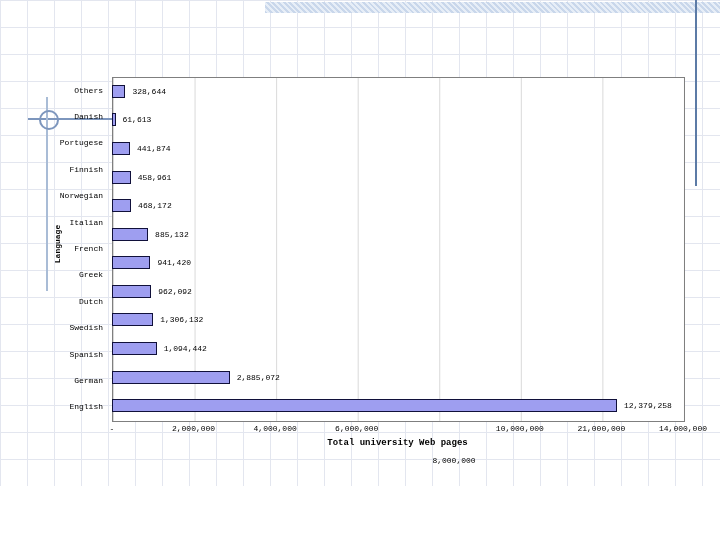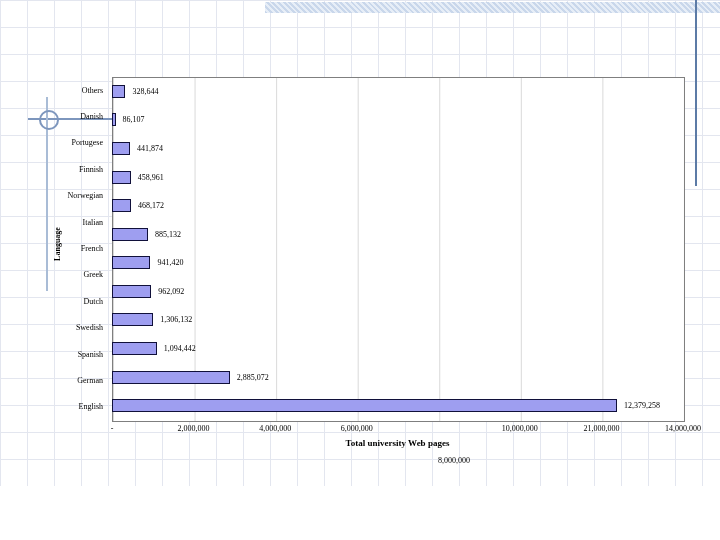--- a/index.html
+++ b/index.html
@@ -2,21 +2,21 @@
 <html><head>
 <meta charset="utf-8">
 <style>
   html,body{margin:0;padding:0;background:#fff;}
   .slide{
     position:relative;width:720px;height:486px;overflow:hidden;background:#fff;
     background-image:
       linear-gradient(to right, #e3e6ef 1px, transparent 1px),
       linear-gradient(to bottom, #e3e6ef 1px, transparent 1px);
     background-size:27px 27px;
-    font-family:Liberation Serif, serif;
+    font-family:Liberation Mono, monospace;
     color:#000;
   }
   
   .top-band{position:absolute;left:265px;top:2px;width:455px;height:11px;
     background:repeating-linear-gradient(45deg,#c9d7eb 0 2px,#e7eef7 2px 4px);}
   .right-line{position:absolute;left:695px;top:0;width:2px;height:186px;background:#5c7ba6;}
   .h-line{position:absolute;left:28px;top:118px;width:85px;height:2px;background:#7d96bd;}
   .v-line{position:absolute;left:46px;top:97px;width:2px;height:194px;background:#a9bcd6;}
   .circle{position:absolute;left:39px;top:110px;width:16px;height:16px;border:2px solid #7d96bd;
     border-radius:50%;background:transparent;}
@@ -70,21 +70,21 @@
       <div class="cat-label">English</div>
     </div>
 
   <div class="bar-rows">
       <div class="bar-row">
         <div class="bar" style="width: 2.34746%; background: rgb(158, 158, 240); border-color: rgb(16, 16, 58);"></div>
         <span class="val-label">328,644</span>
       </div>
       <div class="bar-row">
         <div class="bar" style="width: 0.61505%; background: rgb(158, 158, 240); border-color: rgb(16, 16, 58);"></div>
-        <span class="val-label">86,107</span>
+        <span class="val-label">61,613</span>
       </div>
       <div class="bar-row">
         <div class="bar" style="width: 3.15624%; background: rgb(158, 158, 240); border-color: rgb(16, 16, 58);"></div>
         <span class="val-label">441,874</span>
       </div>
       <div class="bar-row">
         <div class="bar" style="width: 3.27829%; background: rgb(158, 158, 240); border-color: rgb(16, 16, 58);"></div>
         <span class="val-label">458,961</span>
       </div>
       <div class="bar-row">

